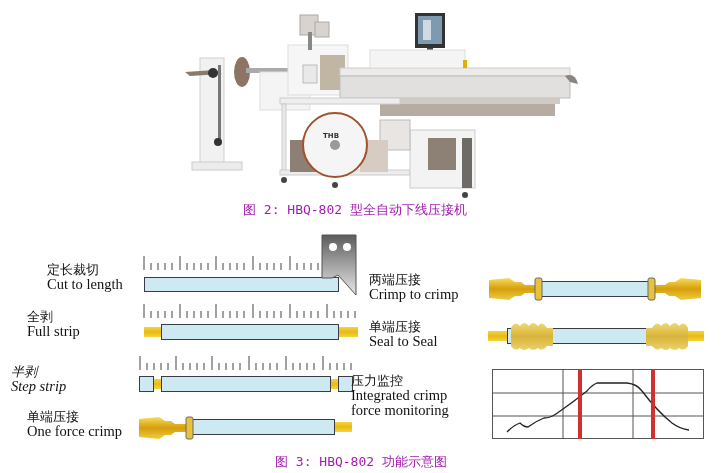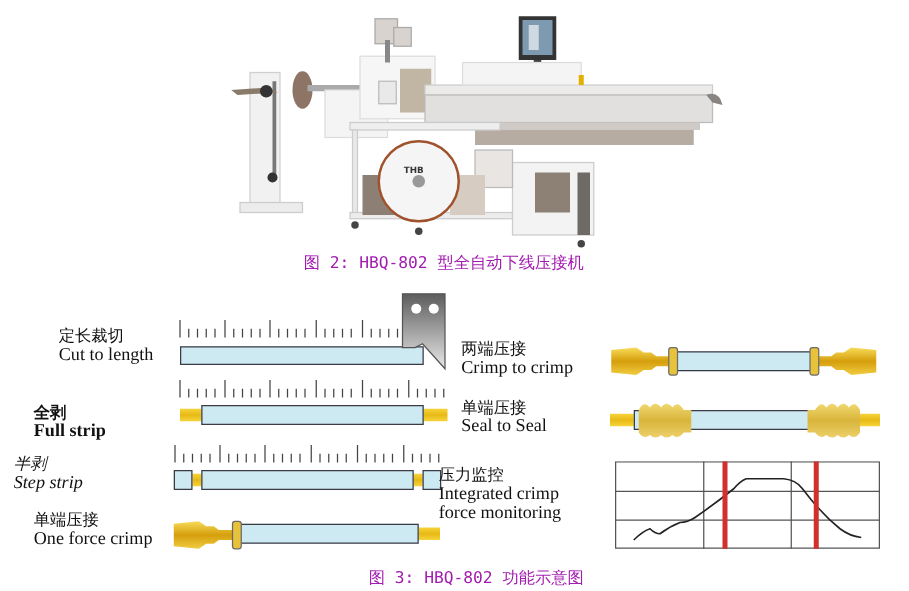--- a/index.html
+++ b/index.html
@@ -111,21 +111,21 @@
       <linearGradient id="bl" x1="0" y1="0" x2="0" y2="1">
         <stop offset="0" stop-color="#5c5c5c"></stop>
         <stop offset="1" stop-color="#e8e8e8"></stop>
       </linearGradient>
     </defs>
   <path d="M2 2 L36 2 L36 62 L18 42 L12 45 L2 45 Z" fill="url(#bl)" stroke="#555"></path>
   <circle cx="13" cy="14" r="4" fill="#fff"></circle>
     <circle cx="27" cy="14" r="4" fill="#fff"></circle>
 </svg>
 
-<div class="abs" style="left:27px; top:323px;font-weight:bold;">
+<div class="abs" style="left:27px; top:309px;">
   <div class="lbl-cn">全剥</div>
   <div class="lbl-en">Full strip</div>
 </div>
 <svg class="abs" style="left:143px; top:304px;" width="215" height="16">
   <g stroke="#444" stroke-width="1">
     <line x1="1" y1="0" x2="1" y2="14"></line>
       <line x1="8" y1="7" x2="8" y2="14"></line>
       <line x1="15" y1="7" x2="15" y2="14"></line>
       <line x1="22" y1="7" x2="22" y2="14"></line>
       <line x1="29" y1="7" x2="29" y2="14"></line>
@@ -267,13 +267,13 @@
   <rect x="0.5" y="0.5" width="211" height="69" fill="#fff" stroke="#555"></rect>
   <line x1="0" y1="24" x2="212" y2="24" stroke="#555"></line>
   <line x1="0" y1="47" x2="212" y2="47" stroke="#555"></line>
   <line x1="71" y1="0" x2="71" y2="70" stroke="#555"></line>
   <line x1="141" y1="0" x2="141" y2="70" stroke="#555"></line>
   <path d="M15 63 Q22 56 28 54 Q32 58 36 58 Q44 52 52 49 Q58 49 64 45 Q80 34 95 22 Q100 16 105 14 L135 14 Q145 15 150 22 Q165 42 180 54 Q188 60 197 61" fill="none" stroke="#222" stroke-width="1.3"></path>
   <rect x="86" y="0" width="4" height="70" fill="#d0312d"></rect>
   <rect x="159" y="0" width="4" height="70" fill="#d0312d"></rect>
 </svg>
 
-<div class="abs caption" style="left:275px; top:453px;margin-left:20px;">图 3: HBQ-802 功能示意图</div>
+<div class="abs caption" style="left:275px; top:453px;">图 3: HBQ-802 功能示意图</div>
 
 </body></html>

